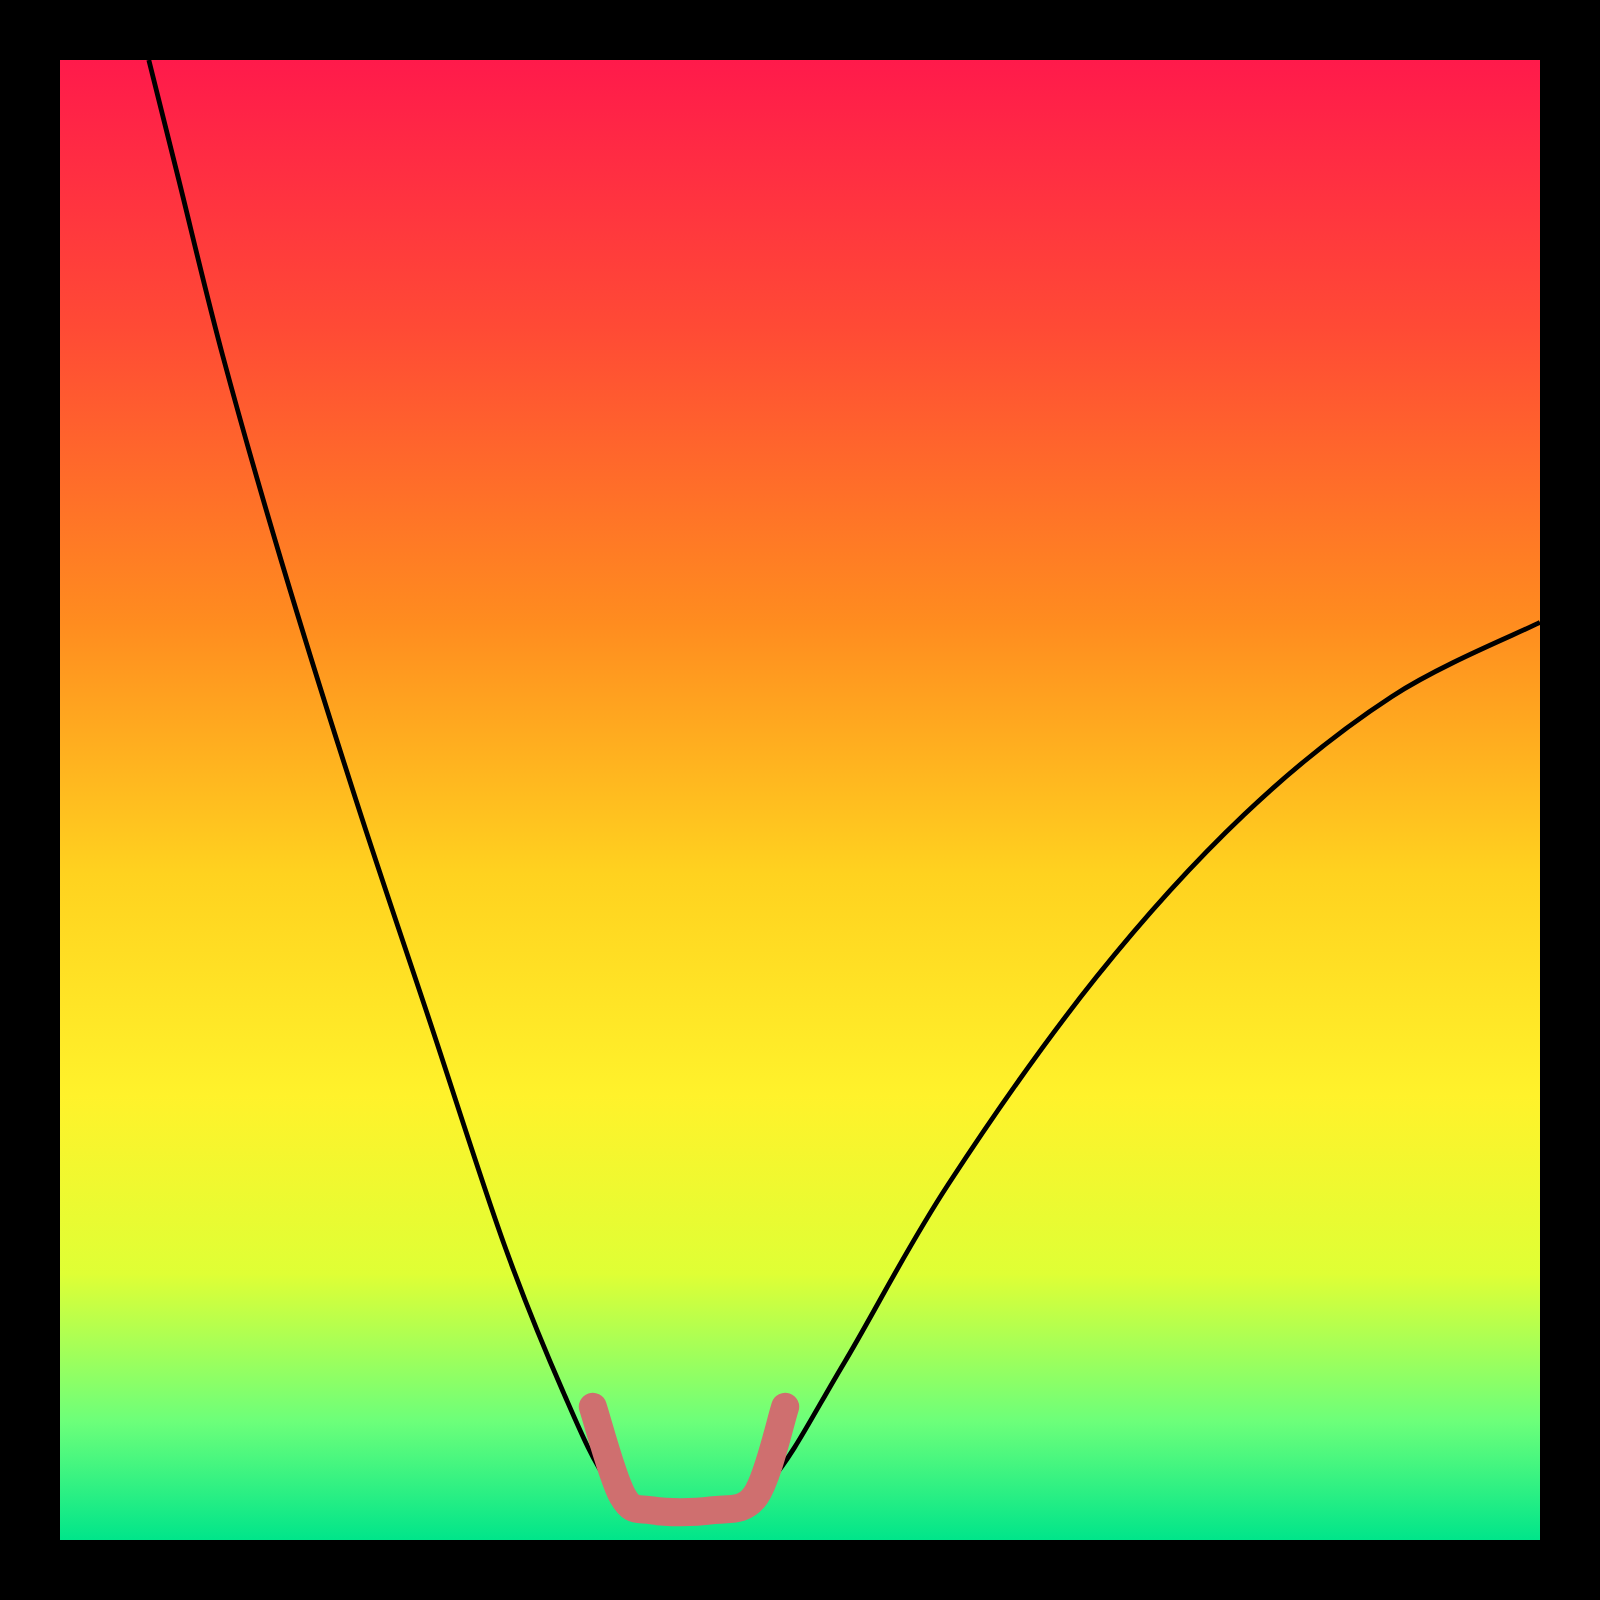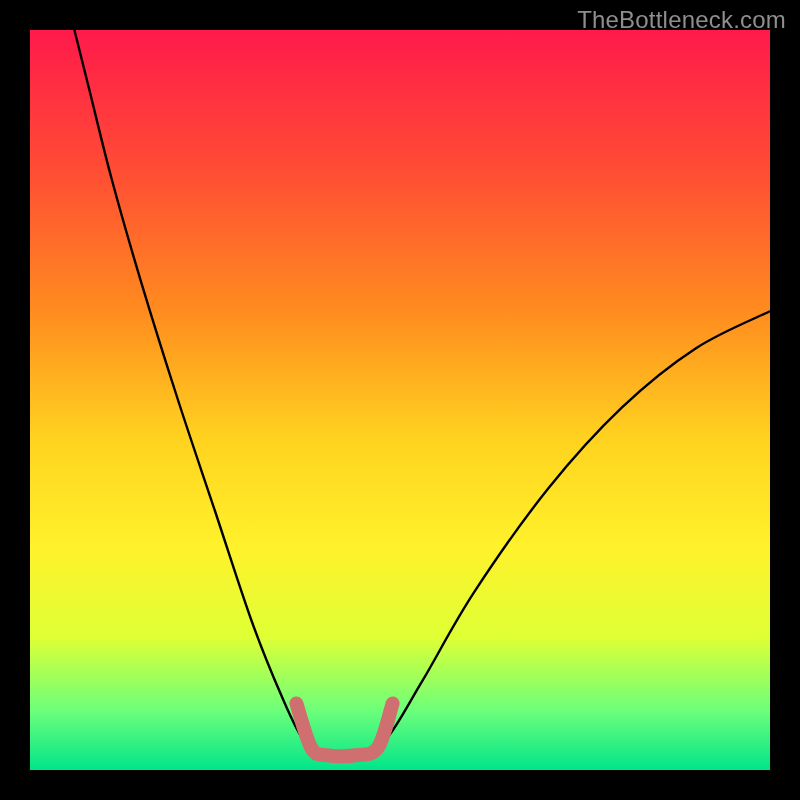--- a/index.html
+++ b/index.html
@@ -57,14 +57,13 @@
     </defs>
 
     <rect x="30" y="30" width="740" height="740" fill="url(#bg-grad)"></rect>
 
     <g clip-path="url(#plot-clip)">
       <path id="curve-main" fill="none" stroke="#000" stroke-width="2.4" d="M 74.4 30 C 76.86666666666667 39.86666666666665, 83.03333333333333 64.53333333333326, 89.2 89.19999999999993 C 95.36666666666667 113.8666666666666, 102.76666666666668 145.93333333333334, 111.4 178 C 120.03333333333333 210.06666666666666, 129.9 244.59999999999997, 141 281.59999999999997 C 152.1 318.59999999999997, 165.66666666666666 361.76666666666665, 178 400 C 190.33333333333334 438.23333333333335, 202.66666666666666 474, 215 511 C 227.33333333333334 548, 240.9 591.1666666666666, 252 622 C 263.1 652.8333333333334, 272.9666666666667 676.2666666666667, 281.6 696 C 290.23333333333335 715.7333333333333, 296.40000000000003 730.5333333333333, 303.8 740.4 C 311.2 750.2666666666667, 317.3666666666667 752.7333333333333, 326 755.2 C 334.6333333333333 757.6666666666667, 345.73333333333335 757.6666666666667, 355.6 755.2 C 365.4666666666667 752.7333333333333, 374.09999999999997 752.7333333333333, 385.2 740.4 C 396.3 728.0666666666666, 407.40000000000003 705.8666666666667, 422.20000000000005 681.2 C 437.00000000000006 656.5333333333334, 453.03333333333336 624.4666666666667, 474 592.4 C 494.96666666666664 560.3333333333333, 523.3333333333334 519.6333333333333, 548 488.8 C 572.6666666666666 457.9666666666667, 597.3333333333334 430.83333333333337, 622 407.40000000000003 C 646.6666666666666 383.9666666666667, 671.3333333333334 364.2333333333334, 696 348.20000000000005 C 720.6666666666666 332.1666666666667, 757.6666666666666 317.3666666666667, 770 311.2"></path>
       <path id="curve-highlight" fill="none" stroke="#cf6f6f" stroke-width="14" stroke-linecap="round" stroke-linejoin="round" d="M 296.4 703.4 C 298.8666666666667 710.8, 306.26666666666665 739.1666666666666, 311.2 747.8 C 316.1333333333333 756.4333333333333, 318.6 753.9666666666667, 326 755.2 C 333.4 756.4333333333334, 346.9666666666667 756.4333333333334, 355.6 755.2 C 364.23333333333335 753.9666666666667, 371.6333333333333 756.4333333333333, 377.79999999999995 747.8 C 383.9666666666666 739.1666666666666, 390.1333333333333 710.8, 392.59999999999997 703.4"></path>
     </g>
   </svg>
 
-  <div class="watermark">TheBottleneck.com</div>
 </div>
 
 </body></html>

